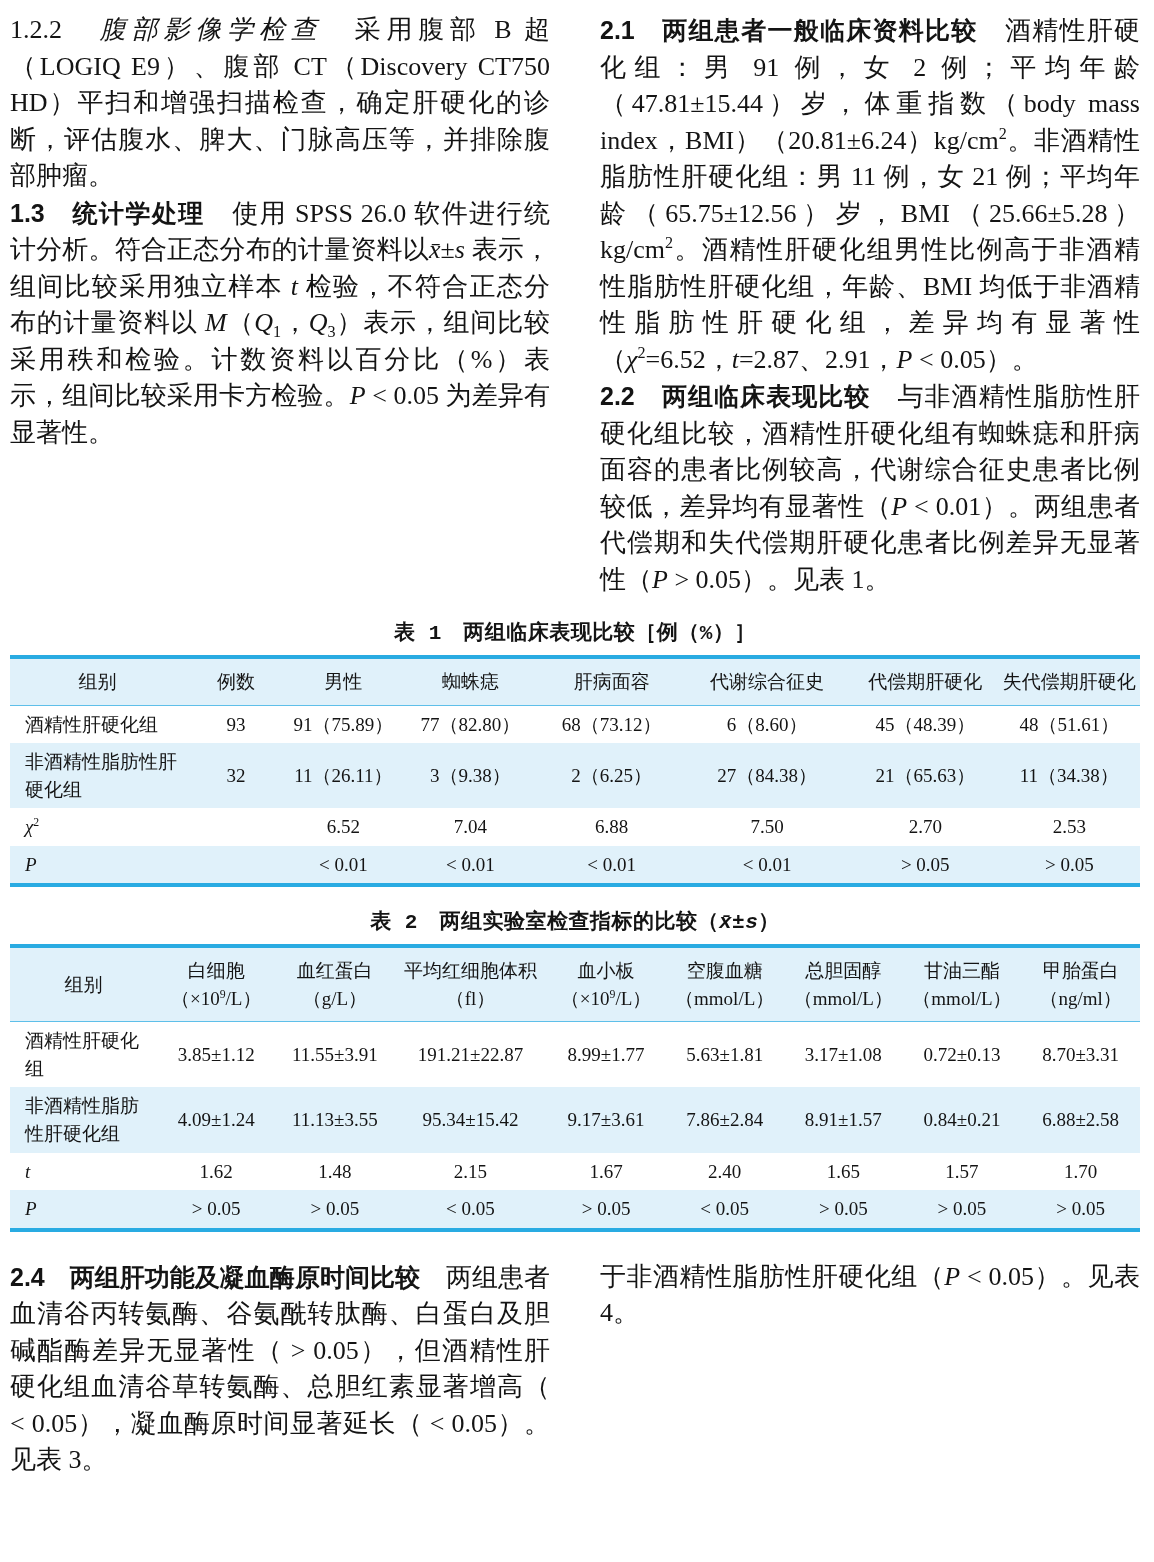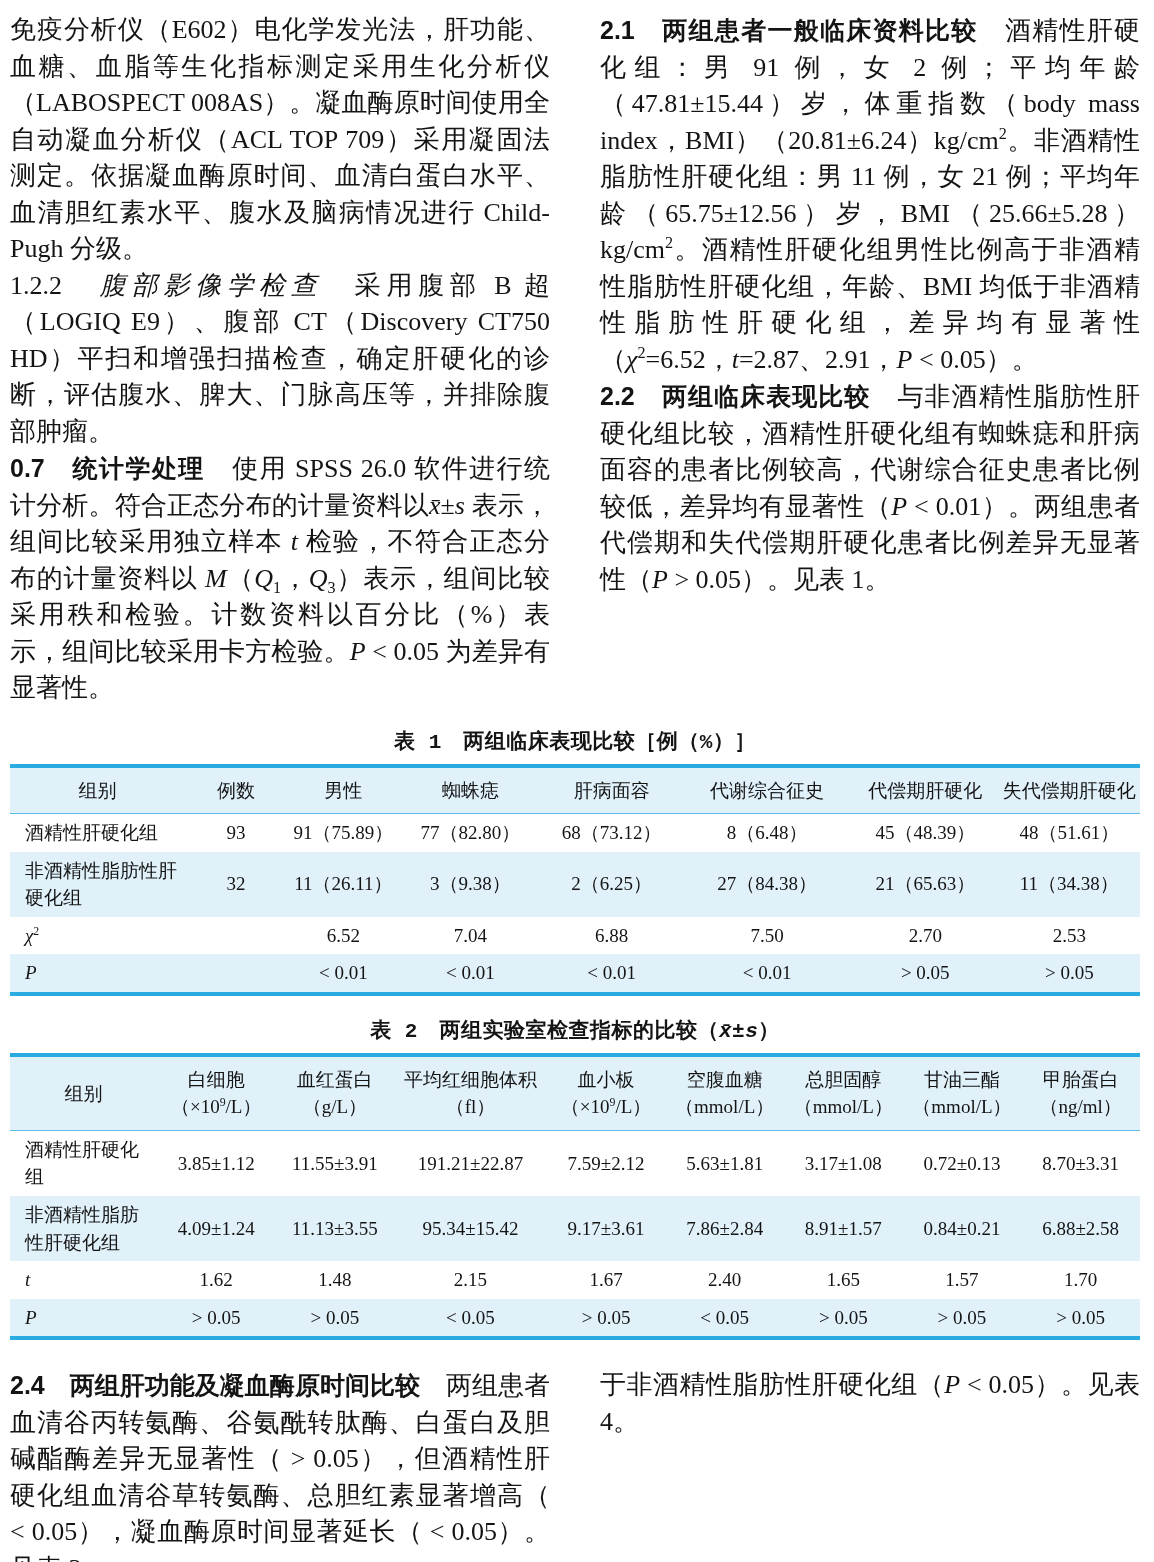--- a/index.html
+++ b/index.html
@@ -40,23 +40,22 @@
   .data-table td.rowlabel{text-align:left;padding-left:15px;}
   .bottom-section{margin-top:27px;}
 </style>
 </head>
 <body>
 
 <div class="page">
 
   <section class="two-col">
     <div class="col">
-        <p class="para">免疫分析仪（E602）电化学发光法，肝功能、血糖、血脂等生化指标测定采用生化分析仪（LABOSPECT 008AS）。凝血酶原时间使用全自动凝血分析仪（ACL TOP 709）采用凝固法测定。依据凝血酶原时间、血清白蛋白水平、血清胆红素水平、腹水及脑病情况进行 Child-Pugh 分级。</p>
         <p class="para">1.2.2　<i>腹部影像学检查</i>　采用腹部 B 超（LOGIQ E9）、腹部 CT（Discovery CT750 HD）平扫和增强扫描检查，确定肝硬化的诊断，评估腹水、脾大、门脉高压等，并排除腹部肿瘤。</p>
-        <p class="para"><b>0.7　统计学处理</b>　使用 SPSS 26.0 软件进行统计分析。符合正态分布的计量资料以<i>x̄</i>±<i>s</i> 表示，组间比较采用独立样本 <i>t</i> 检验，不符合正态分布的计量资料以 <i>M</i>（<i>Q</i><sub>1</sub>，<i>Q</i><sub>3</sub>）表示，组间比较采用秩和检验。计数资料以百分比（%）表示，组间比较采用卡方检验。<i>P</i> &lt; 0.05 为差异有显著性。</p>
+        <p class="para"><b>1.3　统计学处理</b>　使用 SPSS 26.0 软件进行统计分析。符合正态分布的计量资料以<i>x̄</i>±<i>s</i> 表示，组间比较采用独立样本 <i>t</i> 检验，不符合正态分布的计量资料以 <i>M</i>（<i>Q</i><sub>1</sub>，<i>Q</i><sub>3</sub>）表示，组间比较采用秩和检验。计数资料以百分比（%）表示，组间比较采用卡方检验。<i>P</i> &lt; 0.05 为差异有显著性。</p>
       </div>
     <div class="col">
         <p class="para"><b>2.1　两组患者一般临床资料比较</b>　酒精性肝硬化组：男 91 例，女 2 例；平均年龄（47.81±15.44）岁，体重指数（body mass index，BMI）（20.81±6.24）kg/cm<sup>2</sup>。非酒精性脂肪性肝硬化组：男 11 例，女 21 例；平均年龄（65.75±12.56）岁，BMI（25.66±5.28）kg/cm<sup>2</sup>。酒精性肝硬化组男性比例高于非酒精性脂肪性肝硬化组，年龄、BMI 均低于非酒精性脂肪性肝硬化组，差异均有显著性（<i>χ</i><sup>2</sup>=6.52，<i>t</i>=2.87、2.91，<i>P</i> &lt; 0.05）。</p>
         <p class="para"><b>2.2　两组临床表现比较</b>　与非酒精性脂肪性肝硬化组比较，酒精性肝硬化组有蜘蛛痣和肝病面容的患者比例较高，代谢综合征史患者比例较低，差异均有显著性（<i>P</i> &lt; 0.01）。两组患者代偿期和失代偿期肝硬化患者比例差异无显著性（<i>P</i> &gt; 0.05）。见表 1。</p>
       </div>
   </section>
 
   <div class="table-block">
     <div class="table-title"><b>表 1　两组临床表现比较［例（%）］</b></div>
     <table class="data-table" data-table="table1">
@@ -82,21 +81,21 @@
             <th>失代偿期肝硬化</th>
           </tr>
         </thead>
         <tbody>
           <tr>
             <td class="rowlabel">酒精性肝硬化组</td>
             <td>93</td>
             <td>91（75.89）</td>
             <td>77（82.80）</td>
             <td>68（73.12）</td>
-            <td>8（6.48）</td>
+            <td>6（8.60）</td>
             <td>45（48.39）</td>
             <td>48（51.61）</td>
           </tr>
           <tr>
             <td class="rowlabel">非酒精性脂肪性肝硬化组</td>
             <td>32</td>
             <td>11（26.11）</td>
             <td>3（9.38）</td>
             <td>2（6.25）</td>
             <td>27（84.38）</td>
@@ -153,21 +152,21 @@
             <th>甘油三酯<br>（mmol/L）</th>
             <th>甲胎蛋白<br>（ng/ml）</th>
           </tr>
         </thead>
         <tbody>
           <tr>
             <td class="rowlabel">酒精性肝硬化组</td>
             <td>3.85±1.12</td>
             <td>11.55±3.91</td>
             <td>191.21±22.87</td>
-            <td>7.59±2.12</td>
+            <td>8.99±1.77</td>
             <td>5.63±1.81</td>
             <td>3.17±1.08</td>
             <td>0.72±0.13</td>
             <td>8.70±3.31</td>
           </tr>
           <tr>
             <td class="rowlabel">非酒精性脂肪性肝硬化组</td>
             <td>4.09±1.24</td>
             <td>11.13±3.55</td>
             <td>95.34±15.42</td>

